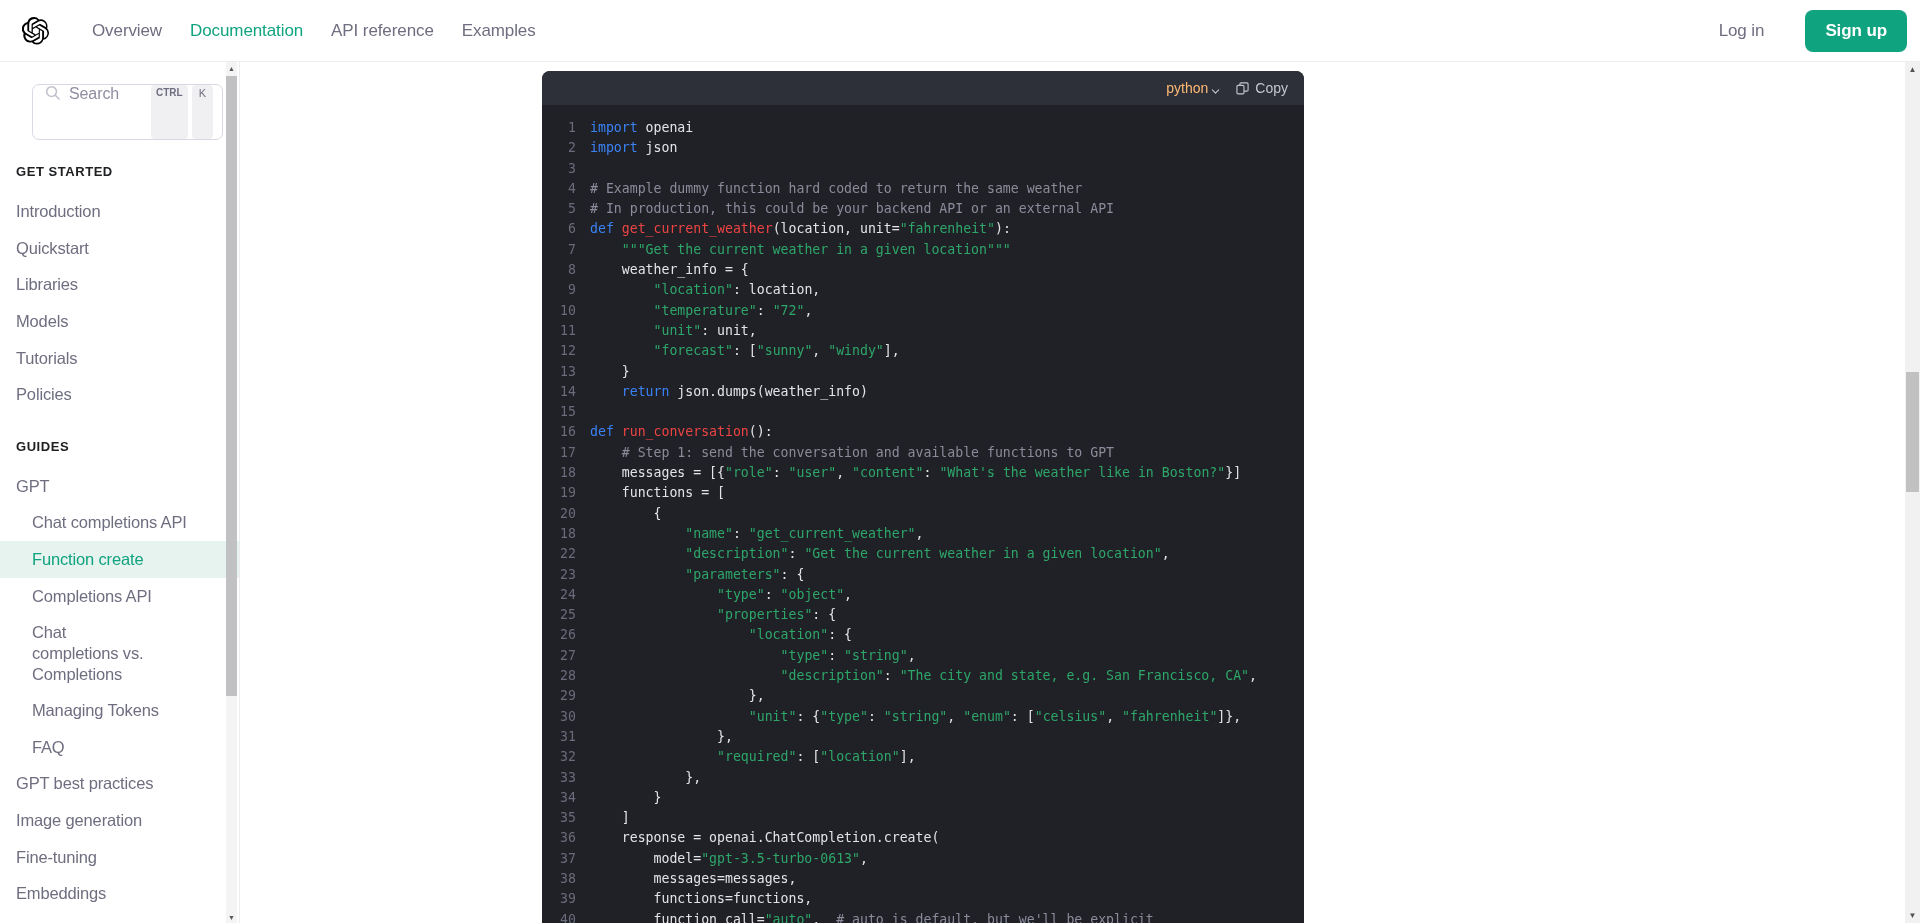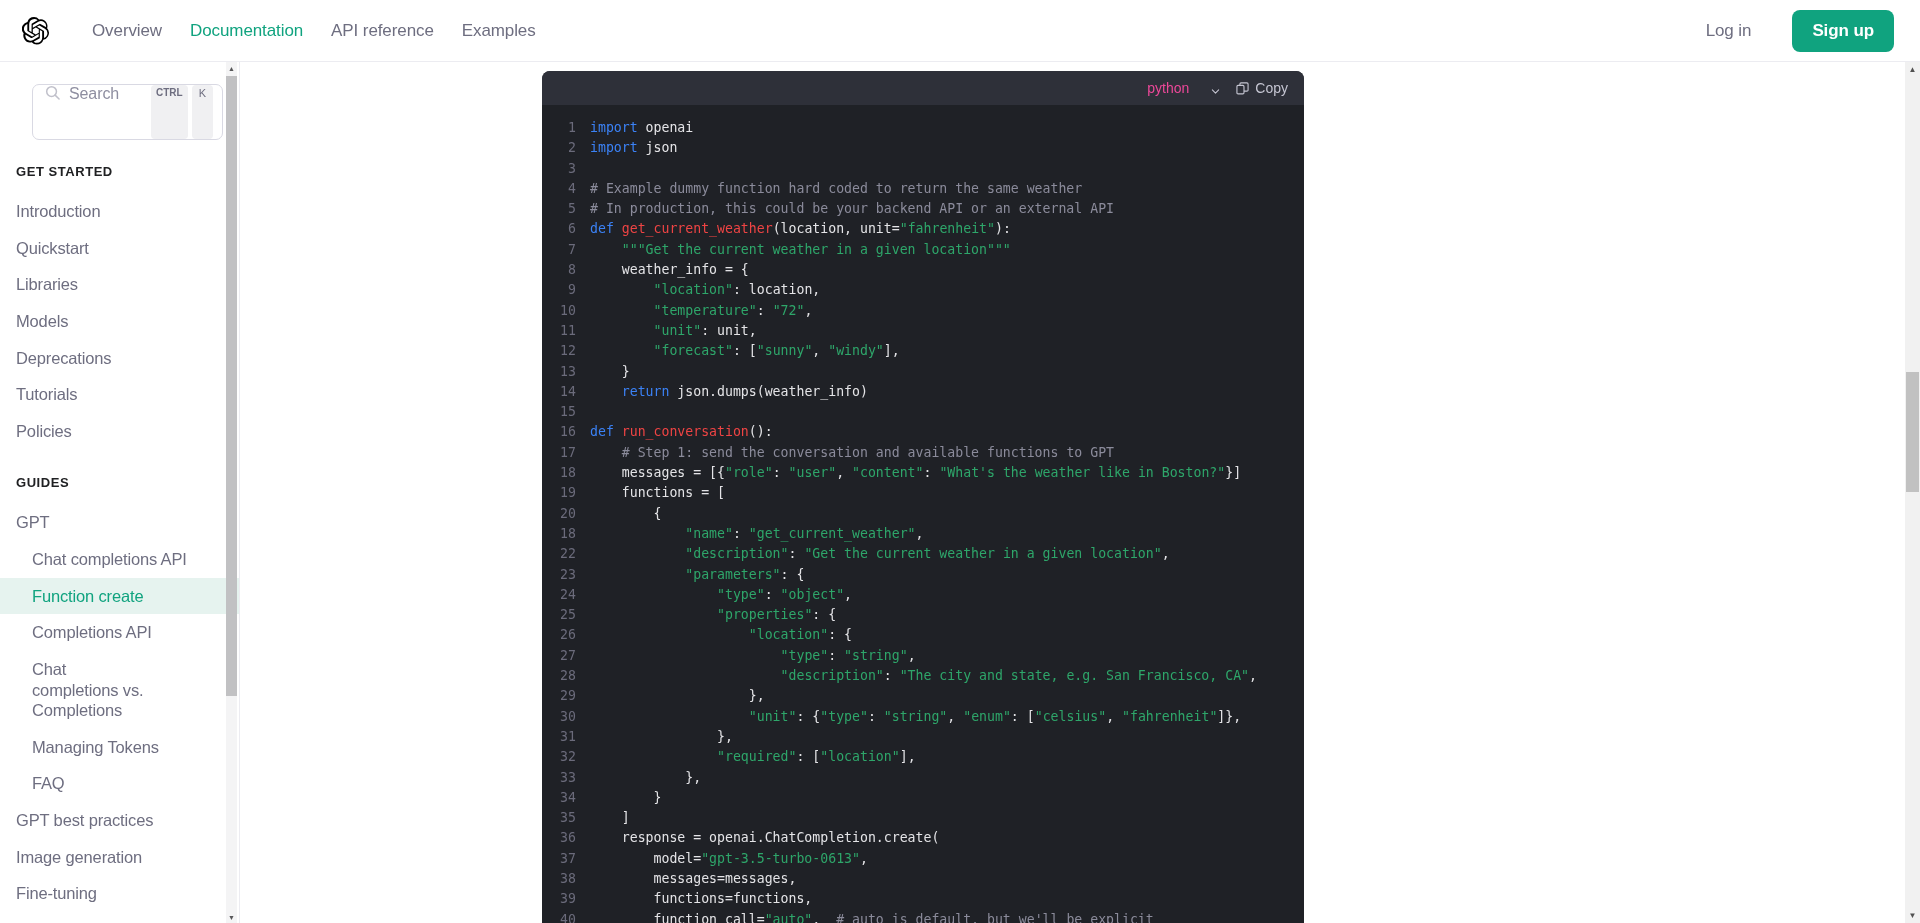--- a/index.html
+++ b/index.html
@@ -13,21 +13,21 @@
   body { display: flex; flex-direction: column; }
 
   
   .header {
     height: 62px;
     min-height: 62px;
     background: #ffffff;
     border-bottom: 1px solid #ececf1;
     display: flex;
     align-items: center;
-    padding: 0 26px 0 22px;
+    padding: 0 13px 0 22px;
     position: relative;
     z-index: 20;
   }
   .logo { width: 30px; height: 30px; display: block; margin-right: 26px; flex: 0 0 auto; }
   .nav { display: flex; align-items: center; gap: 0px; }
   .nav-item {
     font-size: 17px;
     color: #6e6e80;
     padding: 6px 14px;
     cursor: pointer;
@@ -142,22 +142,22 @@
     bottom: 0;
   }
   .code-head {
     height: 34px;
     display: flex; align-items: center; justify-content: flex-end;
     padding: 0 16px;
     gap: 16px;
     background: #2e3039;
   }
   .lang-select {
-    display: flex; align-items: flex-end; gap: 22px;
-    color: #ec4899; font-size: 14px; cursor: pointer;
+    display: flex; align-items: flex-end; gap: 3px;
+    color: #fdba74; font-size: 14px; cursor: pointer;
     font-family: "Liberation Sans", sans-serif;
   }
   .chev { width: 9px; height: 9px; display: inline-block; }
   .copy-btn {
     display: flex; align-items: center; gap: 6px;
     color: #c5c5d2; font-size: 14px; cursor: pointer;
   }
   .copy-icon { width: 13px; height: 13px; display: block; }
 
   .code-body {
@@ -242,21 +242,20 @@
         <span class="kbd">CTRL</span>
         <span class="kbd single">K</span>
       </div>
     </div>
 
     <div class="nav-section-title">GET STARTED</div>
     <div class="side-link">Introduction</div>
     <div class="side-link">Quickstart</div>
     <div class="side-link">Libraries</div>
     <div class="side-link">Models</div>
-    <div class="side-link">Deprecations</div>
     <div class="side-link">Tutorials</div>
     <div class="side-link">Policies</div>
 
     <div class="section-gap"></div>
 
     <div class="nav-section-title">GUIDES</div>
     <div class="side-link">GPT</div>
     <div class="side-link sub">Chat completions API</div>
     <div class="side-link sub active">Function create</div>
     <div class="side-link sub">Completions API</div>

